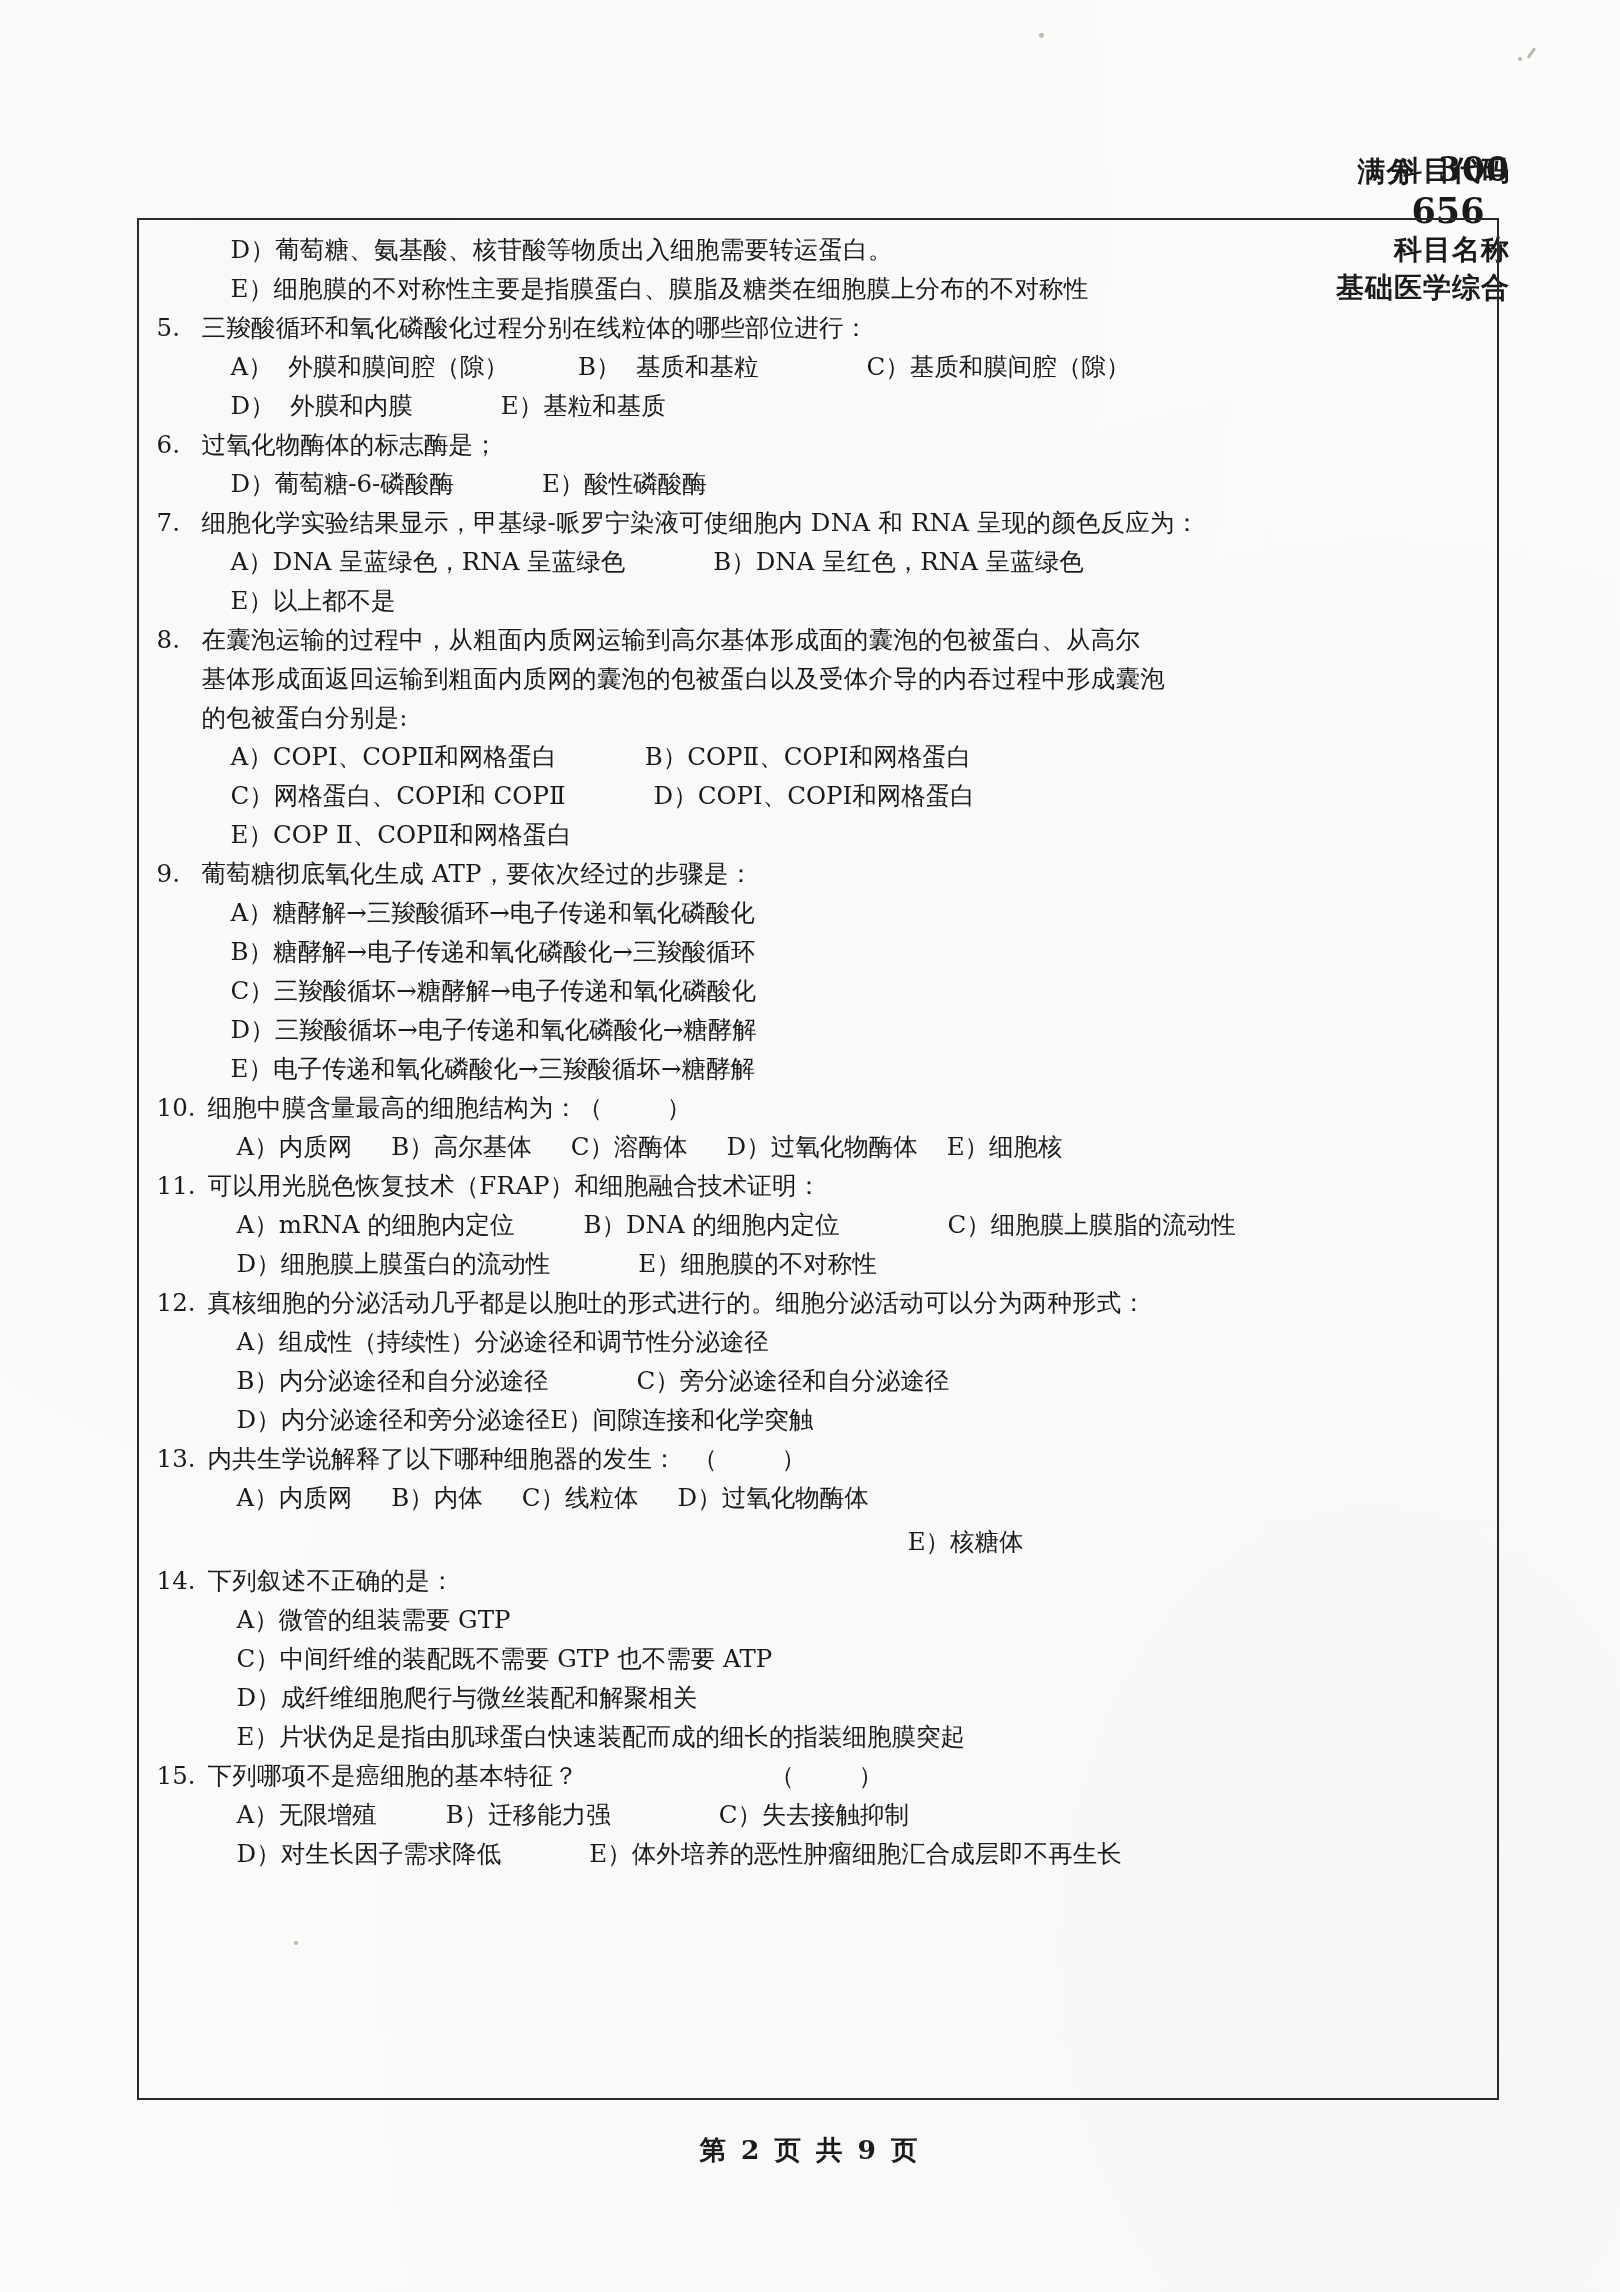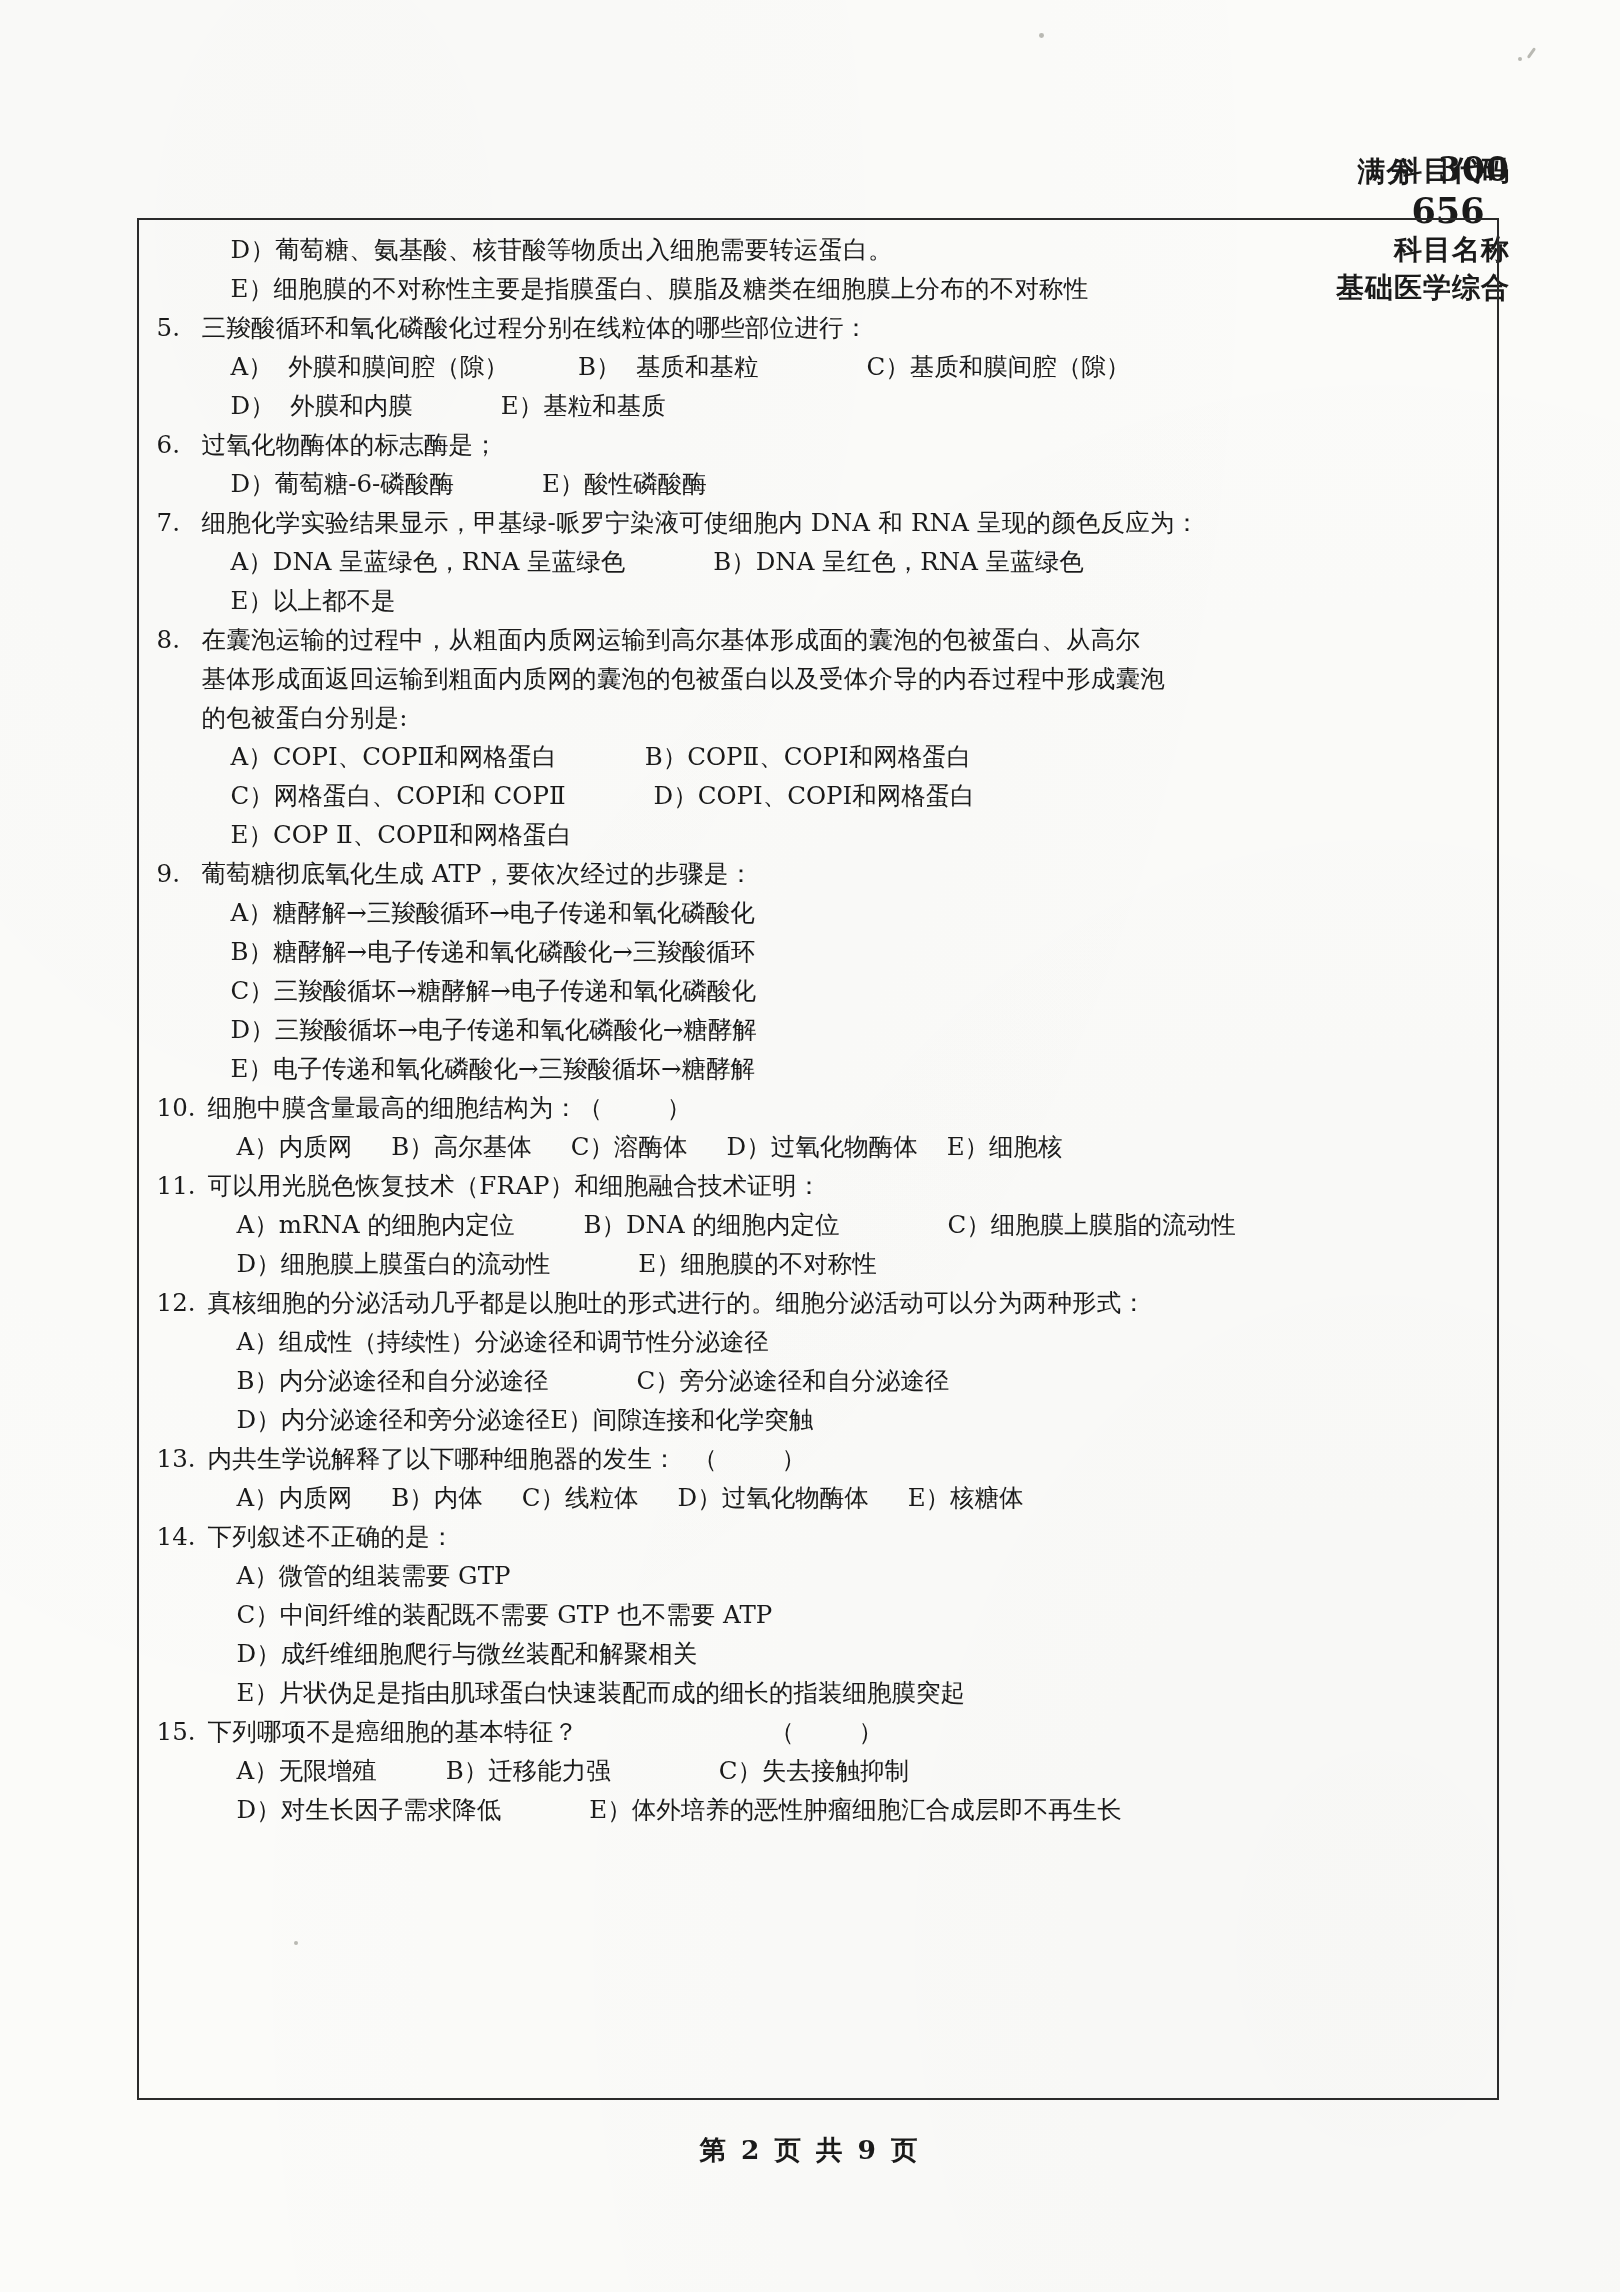--- a/index.html
+++ b/index.html
@@ -243,21 +243,21 @@
             <div class="stem">真核细胞的分泌活动几乎都是以胞吐的形式进行的。细胞分泌活动可以分为两种形式：</div>
             <div class="opts"><span class="opt" style="margin-left: 0px;">A）组成性（持续性）分泌途径和调节性分泌途径</span></div>
             <div class="opts"><span class="opt" style="margin-left: 0px;">B）内分泌途径和自分泌途径</span><span class="opt" style="margin-left: 88px;">C）旁分泌途径和自分泌途径</span></div>
             <div class="opts"><span class="opt" style="margin-left: 0px;">D）内分泌途径和旁分泌途径</span><span class="opt" style="">E）间隙连接和化学突触</span></div>
           </div>
         </div>
         <div class="q">
           <div class="q-num wide">13.</div>
           <div class="q-body">
             <div class="stem">内共生学说解释了以下哪种细胞器的发生：  （        ）</div>
-            <div class="opts"><span class="opt" style="margin-left: 0px;">A）内质网</span><span class="opt" style="margin-left: 39px;">B）内体</span><span class="opt" style="margin-left: 39px;">C）线粒体</span><span class="opt" style="margin-left: 39px;">D）过氧化物酶体</span><span class="opt" style="margin-left: 39px;">E）核糖体</span></div>
+            <div class="opts"><span class="opt" style="margin-left: 0px;">A）内质网</span><span class="opt" style="margin-left: 39px;">B）内体</span><span class="opt" style="margin-left: 39px;">C）线粒体</span><span class="opt" style="margin-left: 39px;">D）过氧化物酶体</span><span class="opt" style="margin-left: 39px; margin-top: 44px;">E）核糖体</span></div>
           </div>
         </div>
         <div class="q">
           <div class="q-num wide">14.</div>
           <div class="q-body">
             <div class="stem">下列叙述不正确的是：</div>
             <div class="opts"><span class="opt" style="margin-left: 0px;">A）微管的组装需要 GTP</span></div>
             <div class="opts"><span class="opt" style="margin-left: 0px;">C）中间纤维的装配既不需要 GTP 也不需要 ATP</span></div>
             <div class="opts"><span class="opt" style="margin-left: 0px;">D）成纤维细胞爬行与微丝装配和解聚相关</span></div>
             <div class="opts"><span class="opt" style="margin-left: 0px;">E）片状伪足是指由肌球蛋白快速装配而成的细长的指装细胞膜突起</span></div>

